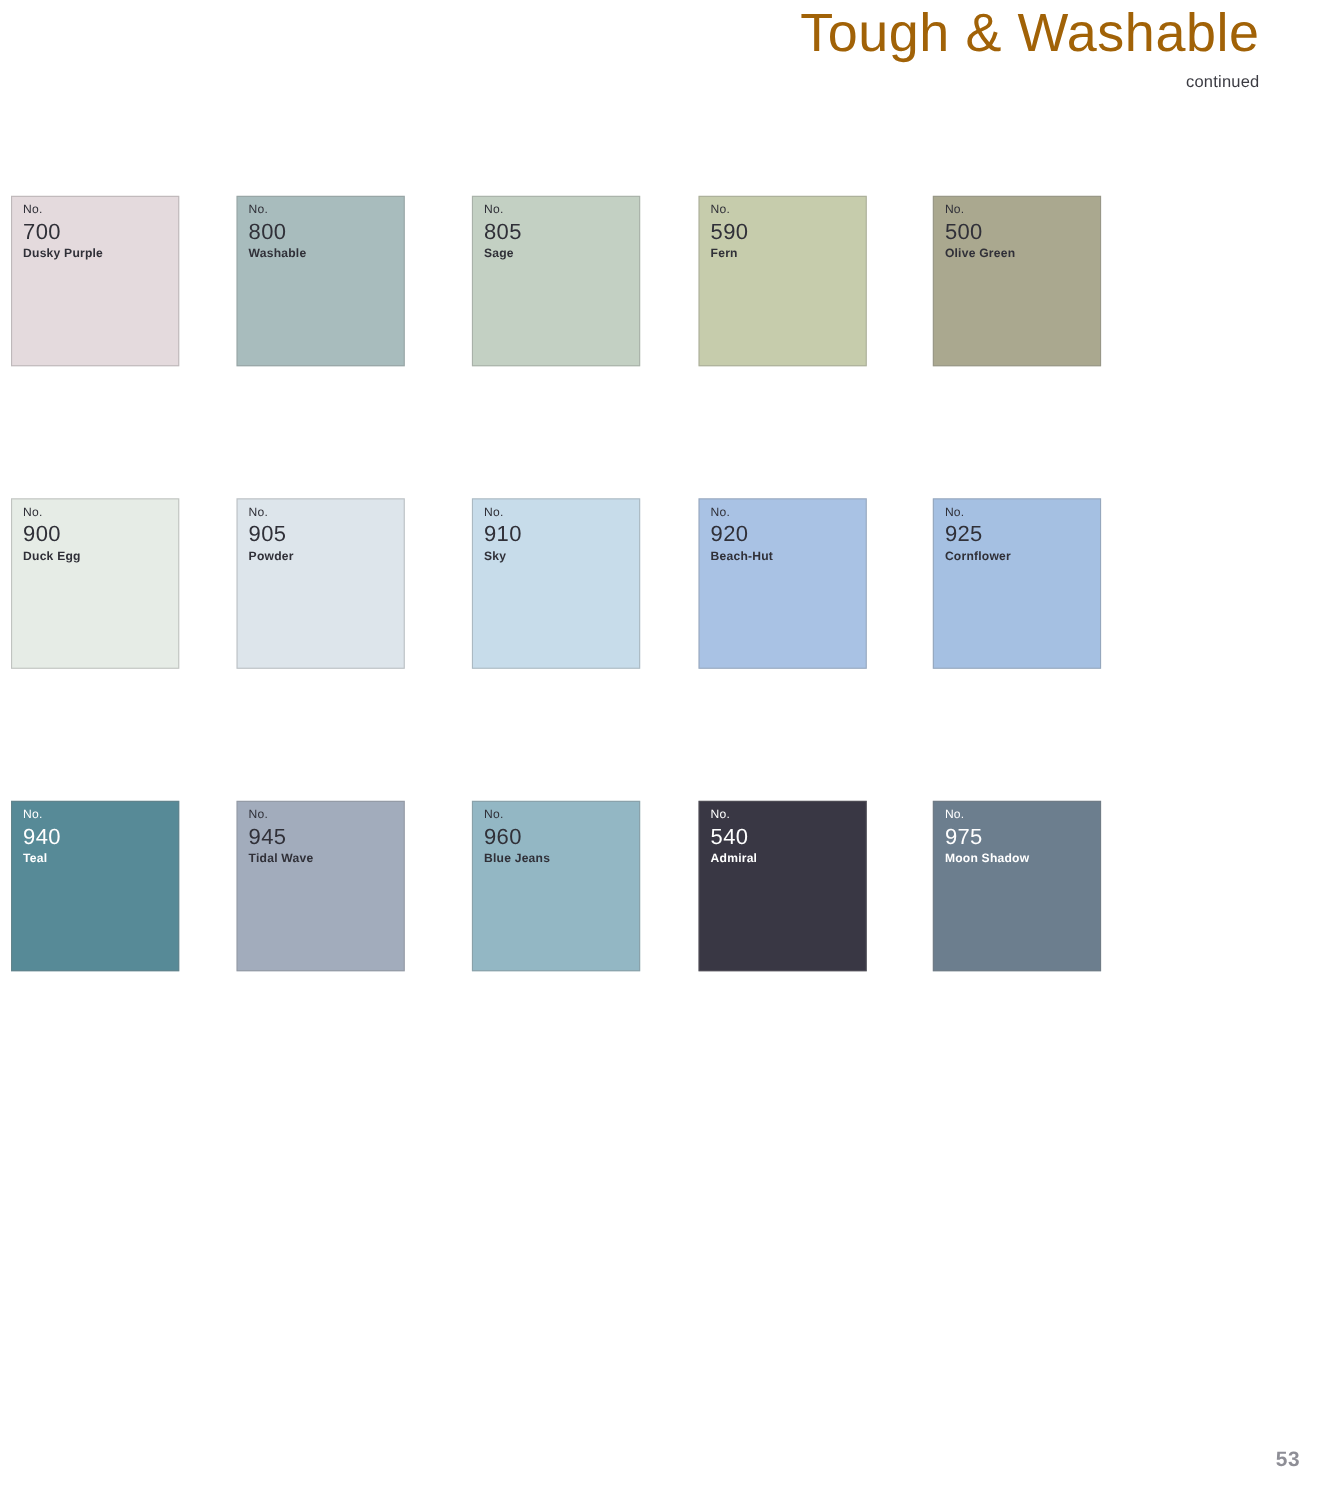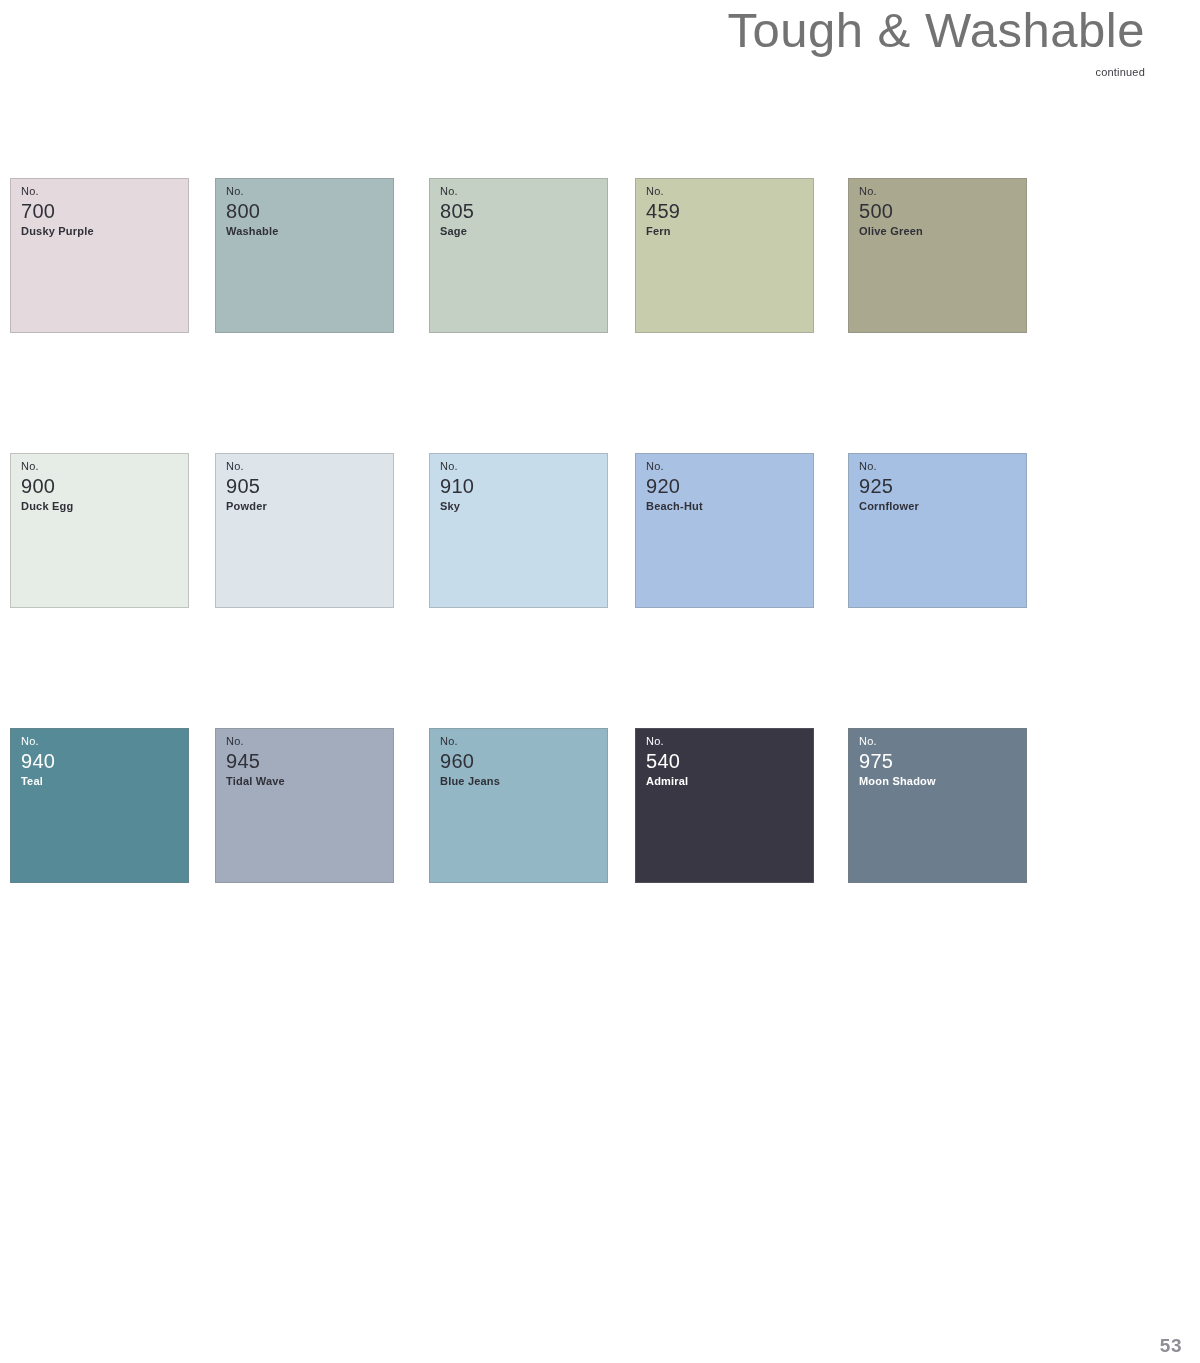--- a/index.html
+++ b/index.html
@@ -24,50 +24,50 @@
     padding-top: 4px;
     box-sizing: border-box;
     text-align: right;
   }
   .page-title {
     display: block;
     padding-right: 55px;
     font-size: 49px;
     font-weight: 300;
     letter-spacing: 0.5px;
-    color: #737373;
+    color: #a16207;
     line-height: 1.1;
     white-space: nowrap;
   }
   .page-subtitle {
     display: block;
     padding-right: 55px;
     margin-top: 8px;
-    font-size: 11px;
+    font-size: 15px;
     font-weight: 400;
     color: #3b3b42;
     letter-spacing: 0.2px;
   }
 
   
   .swatch-grid {
     position: absolute;
     left: 10px;
     top: 178px;
     width: 1010px;
   }
   .swatch-row {
     display: block;
     height: 275px;
     position: relative;
   }
   .swatch {
     position: absolute;
     top: 0;
-    width: 179px;
+    width: 153px;
     height: 155px;
     box-sizing: border-box;
     border: 1px solid rgba(120,120,120,0.35);
     overflow: hidden;
   }
   .swatch.c0 { left: 0px; }
   .swatch.c1 { left: 205px; }
   .swatch.c2 { left: 419px; }
   .swatch.c3 { left: 625px; }
   .swatch.c4 { left: 838px; }
@@ -107,21 +107,21 @@
   .ink-dark  .swatch-name  { color: #303038; }
 
   .ink-light .swatch-prefix,
   .ink-light .swatch-number,
   .ink-light .swatch-name  { color: #ffffff; }
 
   
   .page-number {
     position: absolute;
     right: 18px;
-    bottom: 6px;
+    bottom: 24px;
     font-size: 19px;
     font-weight: 700;
     color: #8e8e96;
     letter-spacing: 0.5px;
   }
 </style>
 </head>
 <body>
 
 <div class="page-header">
@@ -148,21 +148,21 @@
       <div class="swatch c2 ink-dark" style="background-color: rgb(195, 208, 195);">
         <div class="swatch-text">
           <span class="swatch-prefix">No.</span>
           <span class="swatch-number">805</span>
           <span class="swatch-name">Sage</span>
         </div>
       </div>
       <div class="swatch c3 ink-dark" style="background-color: rgb(198, 204, 172);">
         <div class="swatch-text">
           <span class="swatch-prefix">No.</span>
-          <span class="swatch-number">459</span>
+          <span class="swatch-number">590</span>
           <span class="swatch-name">Fern</span>
         </div>
       </div>
       <div class="swatch c4 ink-dark" style="background-color: rgb(170, 168, 143);">
         <div class="swatch-text">
           <span class="swatch-prefix">No.</span>
           <span class="swatch-number">500</span>
           <span class="swatch-name">Olive Green</span>
         </div>
       </div>

